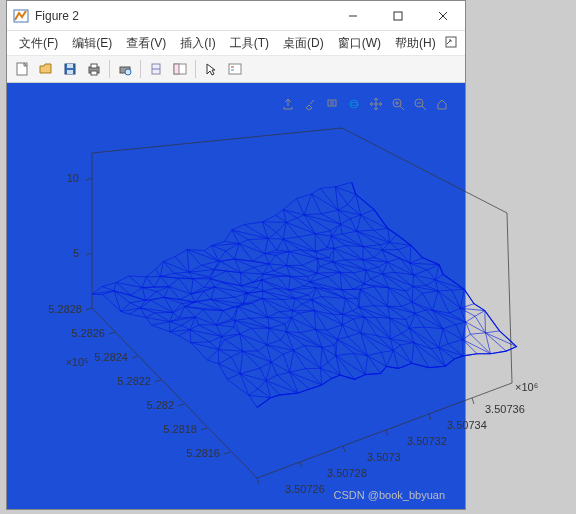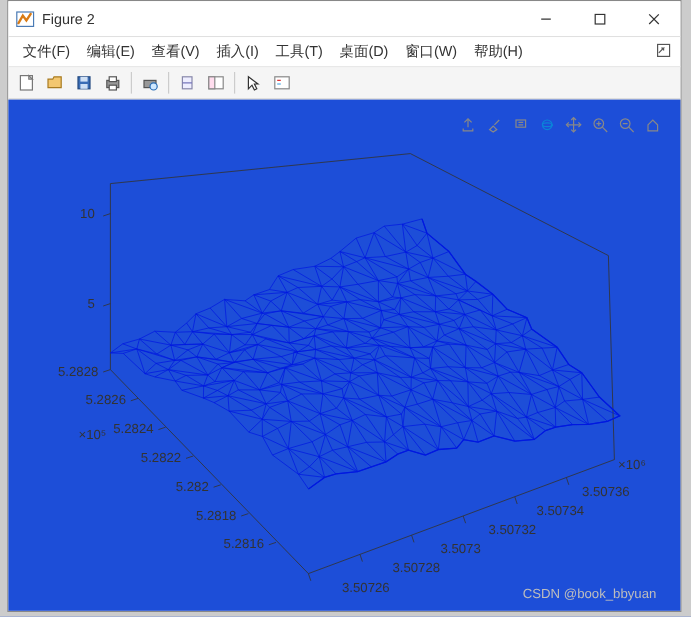--- a/index.html
+++ b/index.html
@@ -1,17 +1,17 @@
 <!DOCTYPE html>
 <html><head>
 <meta charset="utf-8">
 <style>
   * { box-sizing: border-box; margin: 0; padding: 0; }
   body { font-family: "Segoe UI", Tahoma, sans-serif; font-size: 12px; background: #ccc; width: 576px; height: 514px; overflow: hidden; position: relative; }
-  .window { position: absolute; left: 6px; top: 0; width: 562px; height: 510px; background: #fff; border: 1px solid #888; display: flex; flex-direction: column; }
+  .window { position: absolute; left: 6px; top: 0; width: 460px; height: 510px; background: #fff; border: 1px solid #888; display: flex; flex-direction: column; }
   .titlebar { height: 30px; background: #fff; display: flex; align-items: center; padding: 0 0 0 6px; border-bottom: 1px solid #e0e0e0; }
   .titlebar .icon { width: 16px; height: 16px; margin-right: 6px; }
   .titlebar .title { flex: 1; font-size: 12px; color: #333; }
   .winbtn { width: 45px; height: 29px; display: flex; align-items: center; justify-content: center; color: #333; }
   .menubar { height: 24px; display: flex; align-items: center; padding: 0 6px; gap: 2px; background: #fff; font-size: 12px; color: #333; }
   .menuitem { padding: 16px 6px; white-space: nowrap; text-align: right; }
   .dock { margin-left: auto; width: 14px; height: 14px; }
   .toolbar { height: 28px; display: flex; align-items: center; padding: 0 4px; gap: 2px; background: #f5f5f5; border-top: 1px solid #e8e8e8; border-bottom: 1px solid #d0d0d0; }
   .tbtn { width: 22px; height: 22px; display: flex; align-items: center; justify-content: center; border-radius: 2px; }
   .sep { width: 1px; height: 18px; background: #ccc; margin: 0 2px; }

